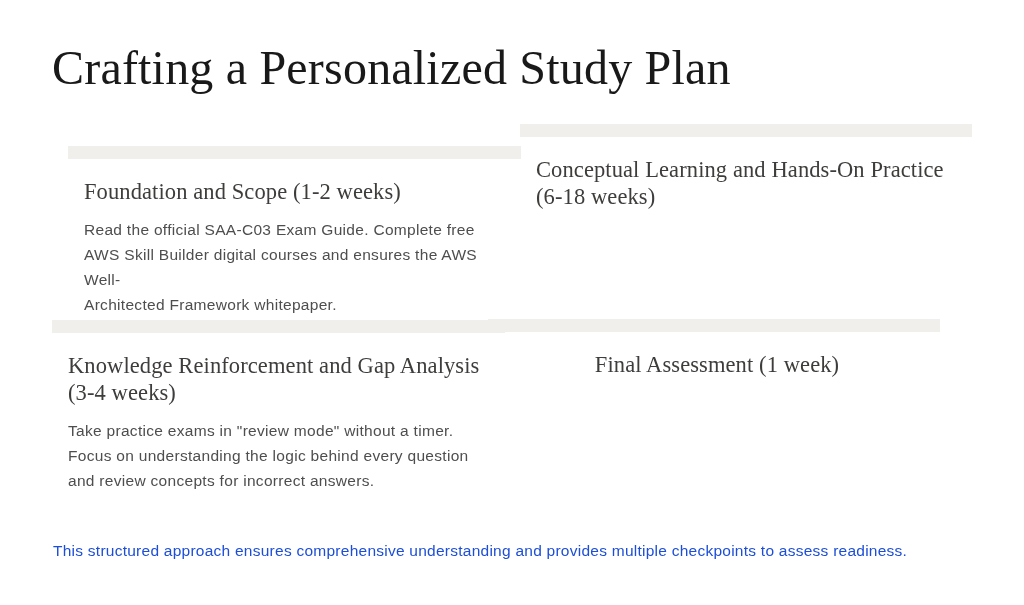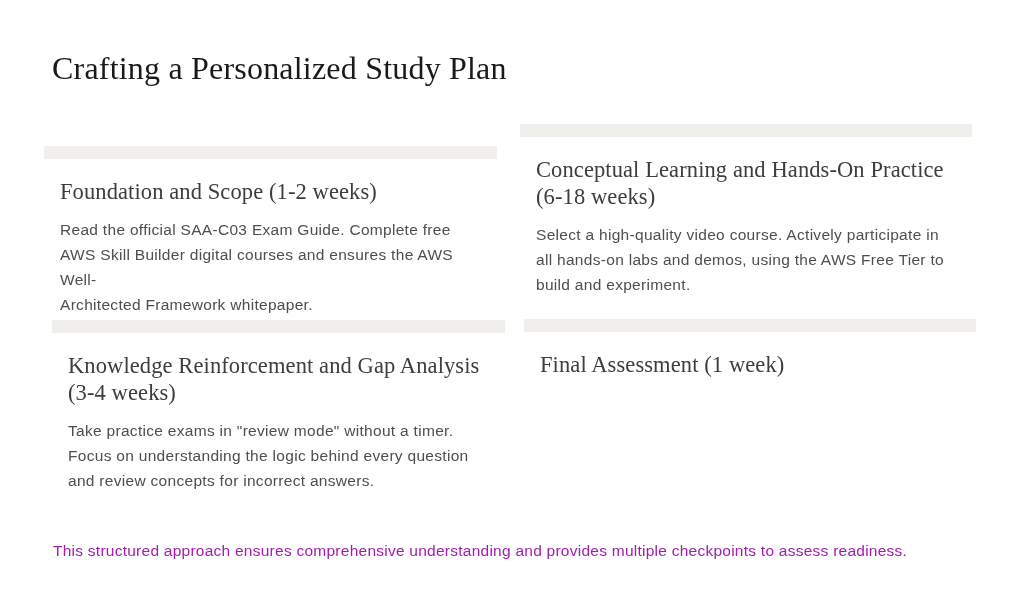--- a/index.html
+++ b/index.html
@@ -14,21 +14,21 @@
     width: 1024px;
     height: 605px;
     background: #ffffff;
   }
   .page-title {
     position: absolute;
     left: 52px;
     top: 44px;
     font-family: "Liberation Serif", "DejaVu Serif", serif;
     font-weight: 500;
-    font-size: 32px;
+    font-size: 48px;
     line-height: 48px;
     letter-spacing: 0.2px;
     color: #191919;
     white-space: nowrap;
   }
   .card { position: absolute; }
   .card .bar {
     height: 13px;
     width: 100%;
     background: #f1efec;
@@ -46,33 +46,33 @@
     white-space: pre-line;
   }
   .card p {
     margin-top: 12px;
     font-size: 15.5px;
     line-height: 25px;
     letter-spacing: 0.3px;
     color: #4e4e4e;
     white-space: pre-line;
   }
-  .pos-1 { left: 44px;  top: 146px; width: 453px; }
+  .pos-1 { left: 68px;  top: 146px; width: 453px; }
   .pos-2 { left: 520px; top: 124px; width: 452px; }
   .pos-3 { left: 52px;  top: 320px; width: 453px; }
-  .pos-4 { left: 524px; top: 319px; width: 452px; }
+  .pos-4 { left: 488px; top: 319px; width: 452px; text-align: center; }
   .footer-note {
     position: absolute;
     left: 53px;
     top: 541px;
     width: 920px;
     font-size: 15.5px;
     line-height: 20px;
     letter-spacing: 0.25px;
-    color: #a21caf;
+    color: #1d4ed8;
     white-space: nowrap;
   }
 </style>
 </head>
 <body>
 
 <div class="slide">
 
   <h1 class="page-title">Crafting a Personalized Study Plan</h1>
 
@@ -84,23 +84,20 @@
 AWS Skill Builder digital courses and ensures the AWS Well-
 Architected Framework whitepaper.</p>
     </div>
   </section>
 
   <section class="card pos-2">
     <div class="bar"></div>
     <div class="content">
       <h2>Conceptual Learning and Hands-On Practice
 (6-18 weeks)</h2>
-      <p>Select a high-quality video course. Actively participate in
-all hands-on labs and demos, using the AWS Free Tier to
-build and experiment.</p>
     </div>
   </section>
 
   <section class="card pos-3">
     <div class="bar"></div>
     <div class="content">
       <h2>Knowledge Reinforcement and Gap Analysis
 (3-4 weeks)</h2>
       <p>Take practice exams in "review mode" without a timer.
 Focus on understanding the logic behind every question

